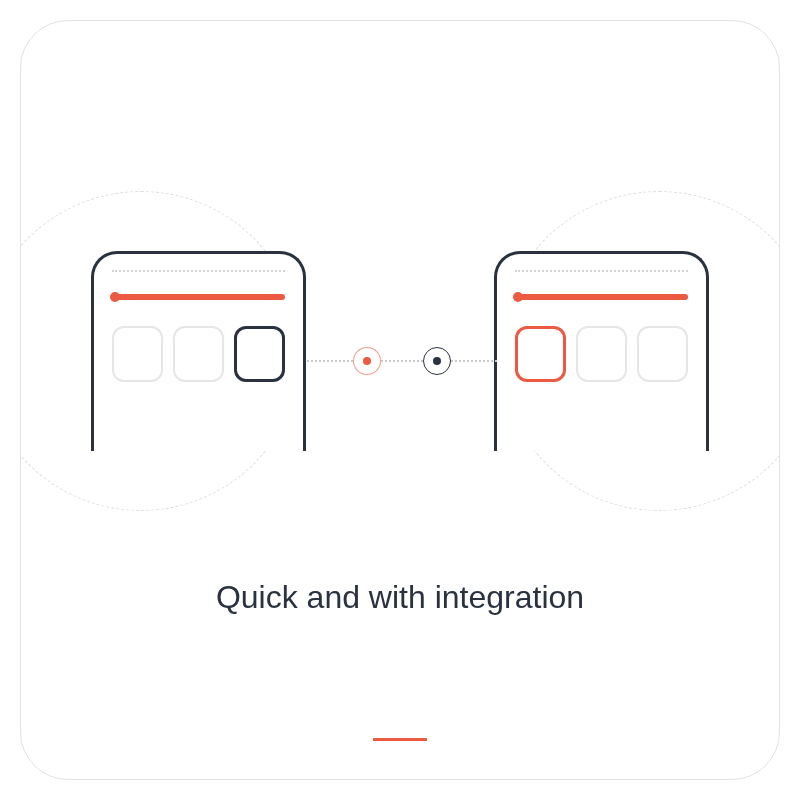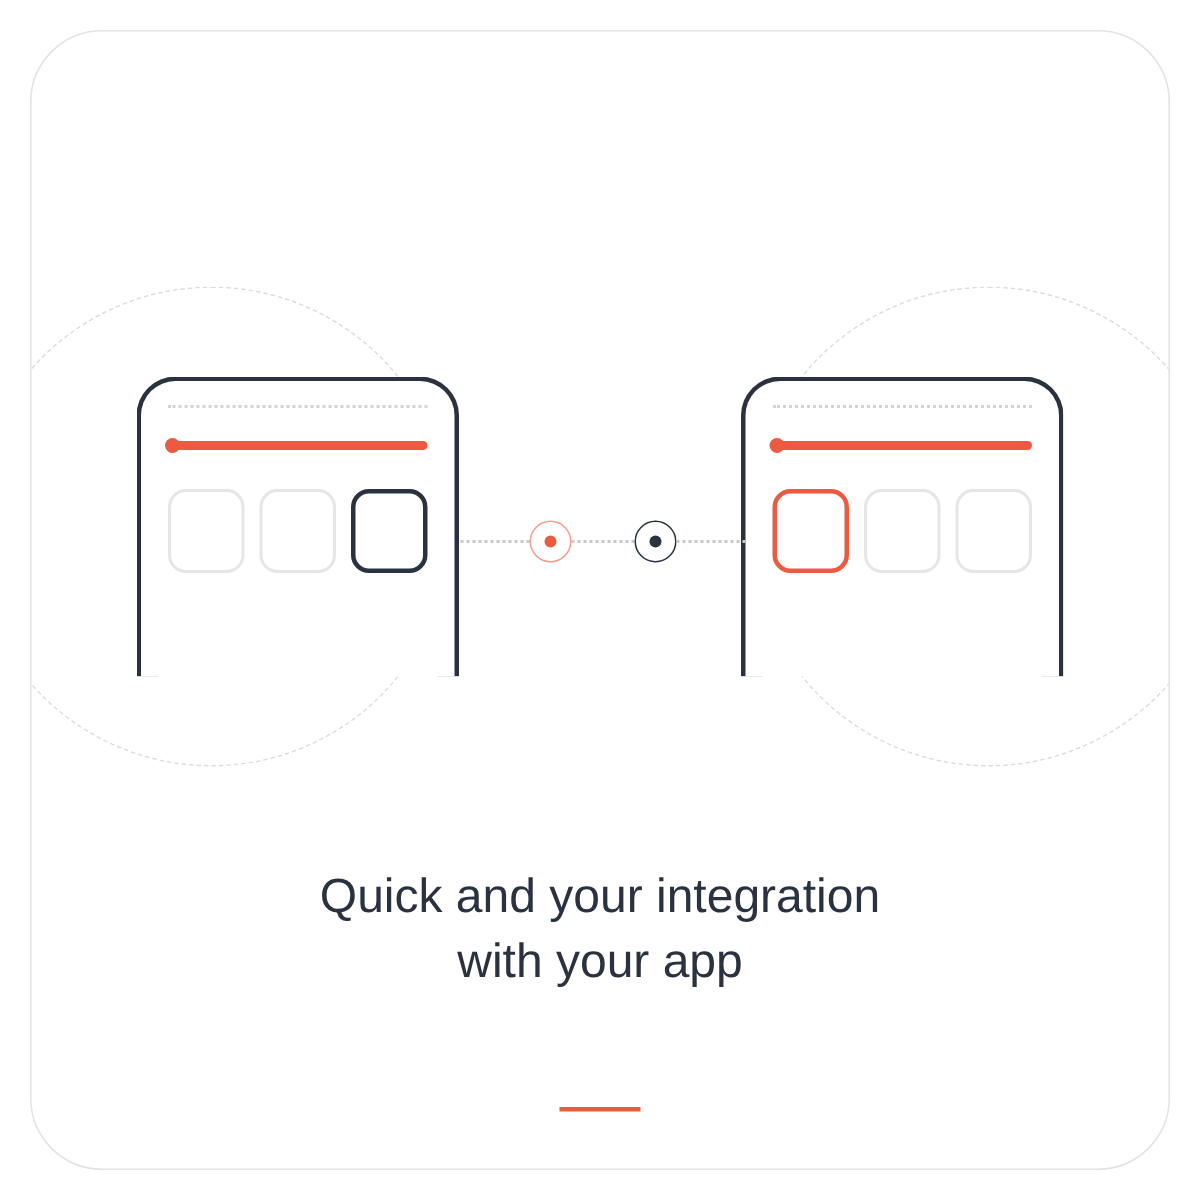--- a/index.html
+++ b/index.html
@@ -172,18 +172,17 @@
     </div>
 
     <div class="conn a"></div>
     <div class="node accent"></div>
     <div class="conn b"></div>
     <div class="node dark"></div>
     <div class="conn c"></div>
   </div>
 
   <div class="heading">
-    <span>Quick and your integration</span><br>
-    <span>with your app</span>
+    <span>Quick and with integration</span><br>
   </div>
 
   <div class="accent-bar"></div>
 </div>
 
 </body></html>

